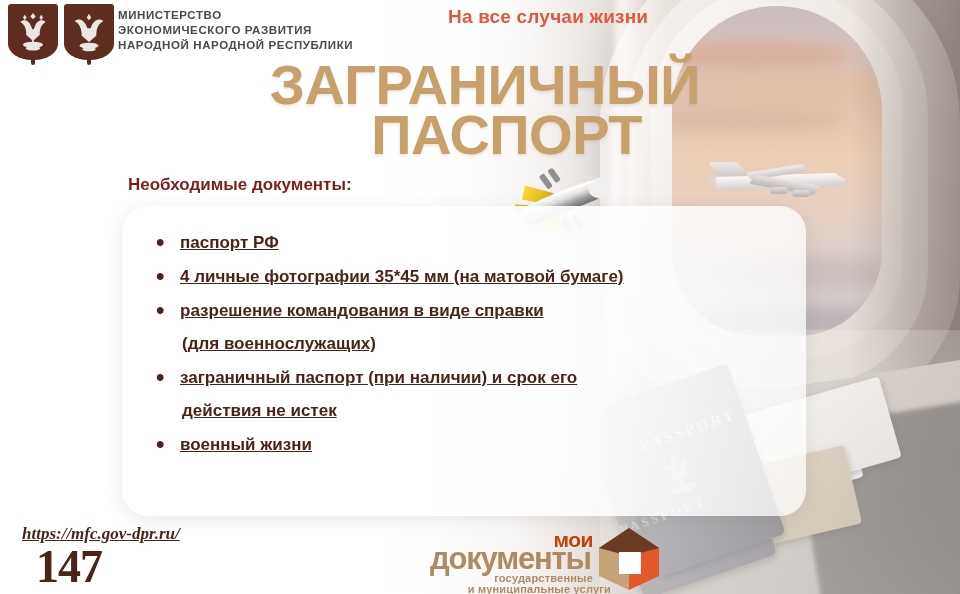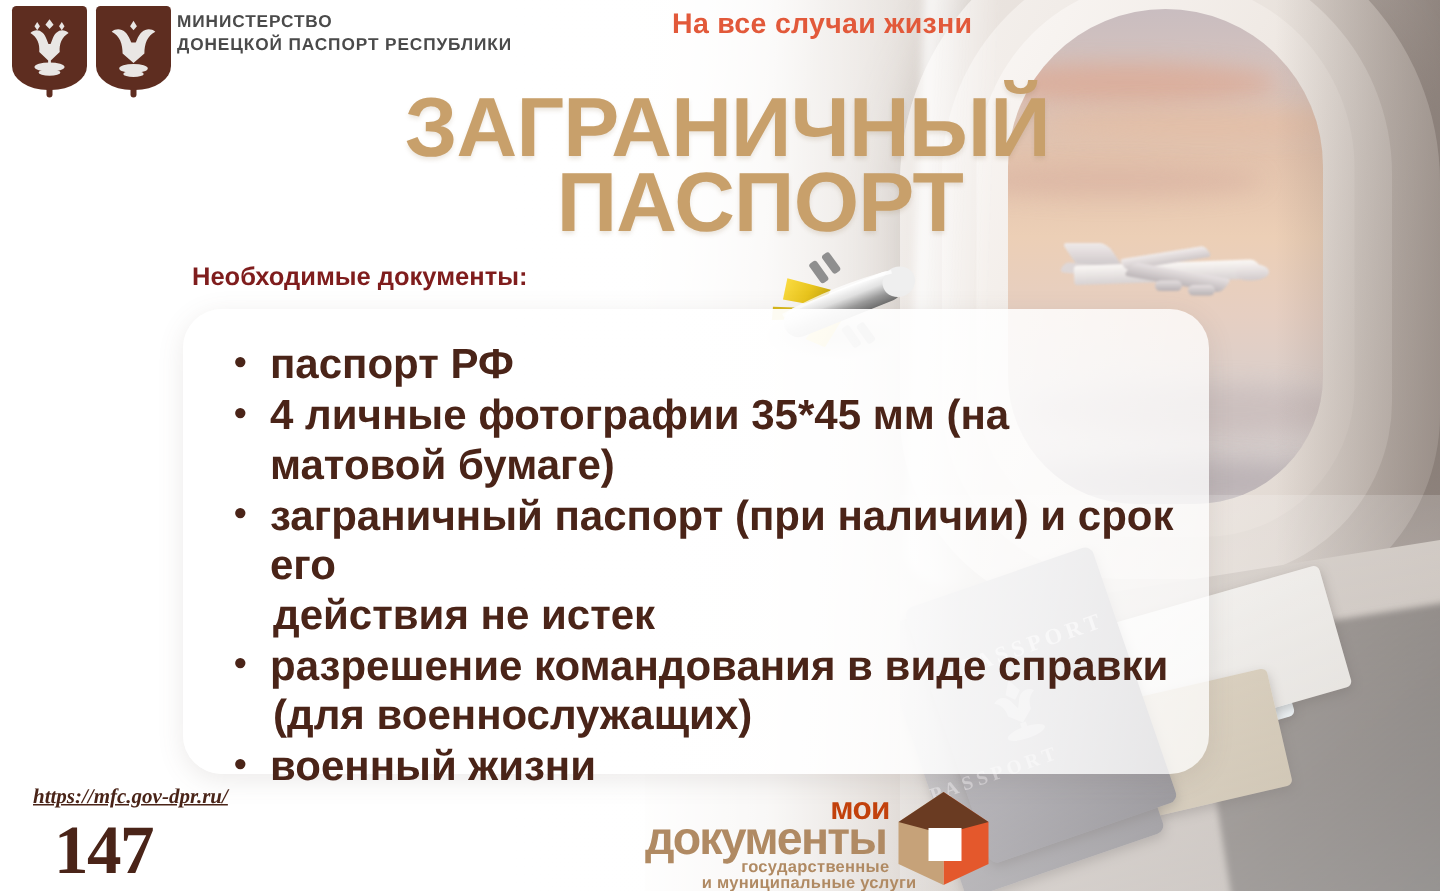--- a/index.html
+++ b/index.html
@@ -291,39 +291,40 @@
     border-radius:26px;
     box-shadow: 0 4px 18px rgba(110,95,85,0.13);
   }
   .bullets {
     position:absolute; left:28px; top:20px; right:18px;
     list-style:none; margin:0; padding:0;
   }
   .bullets li {
     position:relative;
     color:#4a2418;
-    font-size:28px;
+    font-size:17px;
     font-weight:700;
     line-height:33px;
     padding-left:30px;
     margin-bottom:1px;
+    text-decoration:underline;
   }
   .bullets li::before {
     content:"\2022";
     position:absolute; left:6px; top:-1px;
     font-size:24px;
     color:#4a2418;
   }
   .bullets li .cont { display:block; padding-left:2px; }
 
   
   .site-url {
     position:absolute; left:22px; top:524px;
     color:#4a2418;
-    font-size:14px;
+    font-size:17px;
     font-style:italic;
     font-weight:700;
     font-family: "Liberation Serif", serif;
   }
   .phone {
     position:absolute; left:36px; top:540px;
     color:#4a2418;
     font-size:46px;
     font-weight:700;
     letter-spacing:-1px;
@@ -438,21 +439,22 @@
                    C32 15, 30 21, 30 28 L22 35 L14 28 C14 21, 12 15, 6 12 Z"></path>
           <rect x="18.5" y="20" width="7" height="10" rx="1"></rect>
           <ellipse cx="22" cy="39" rx="10.5" ry="3.2"></ellipse>
           <ellipse cx="22" cy="43" rx="7.5" ry="2.2"></ellipse>
         </g>
       </svg>
     </div>
 
     <div class="ministry-text">
       <div>МИНИСТЕРСТВО</div>
-      <div>ДОНЕЦКОЙ ПАСПОРТ РЕСПУБЛИКИ</div>
+      <div>ЭКОНОМИЧЕСКОГО РАЗВИТИЯ</div>
+      <div>НАРОДНОЙ НАРОДНОЙ РЕСПУБЛИКИ</div>
     </div>
 
     <div class="tagline">На все случаи жизни</div>
   </div>
 
   <div class="title-wrap">
     <div class="title-line l1">ЗАГРАНИЧНЫЙ</div>
     <div class="title-line l2">ПАСПОРТ</div>
   </div>
 
@@ -495,26 +497,26 @@
 
   <div class="card">
     <ul class="bullets">
       <li>
         <span>паспорт РФ</span>
       </li>
       <li>
         <span>4 личные фотографии 35*45 мм (на матовой бумаге)</span>
       </li>
       <li>
+        <span>разрешение командования в виде справки</span>
+        <span class="cont">(для военнослужащих)</span>
+      </li>
+      <li>
         <span>заграничный паспорт (при наличии) и срок его</span>
         <span class="cont">действия не истек</span>
-      </li>
-      <li>
-        <span>разрешение командования в виде справки</span>
-        <span class="cont">(для военнослужащих)</span>
       </li>
       <li>
         <span>военный жизни</span>
       </li>
     </ul>
   </div>
 
   <a class="site-url" href="#">https://mfc.gov-dpr.ru/</a>
   <div class="phone">147</div>
 

